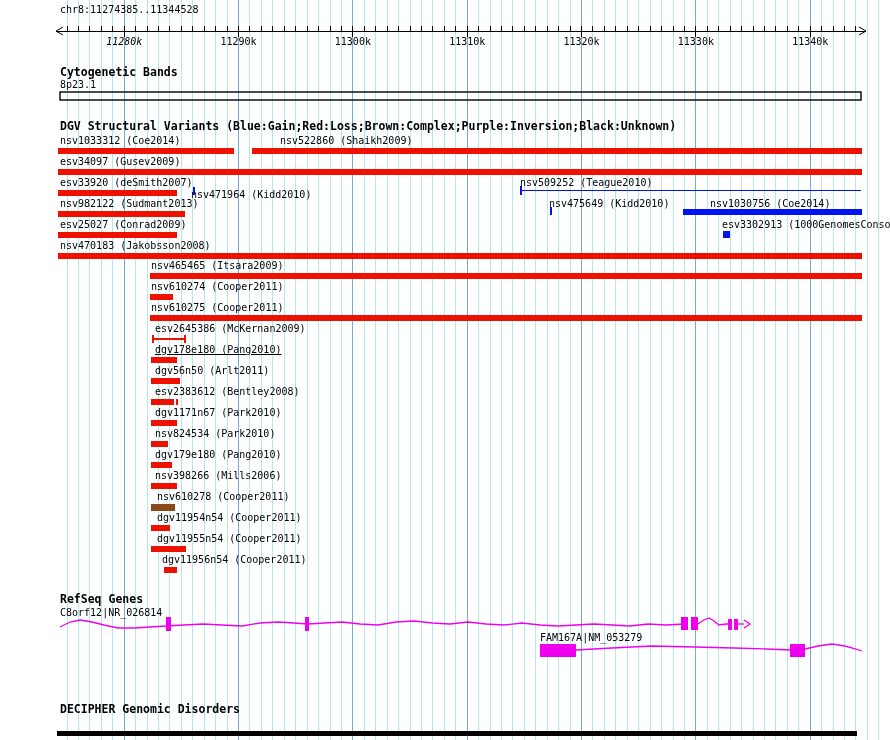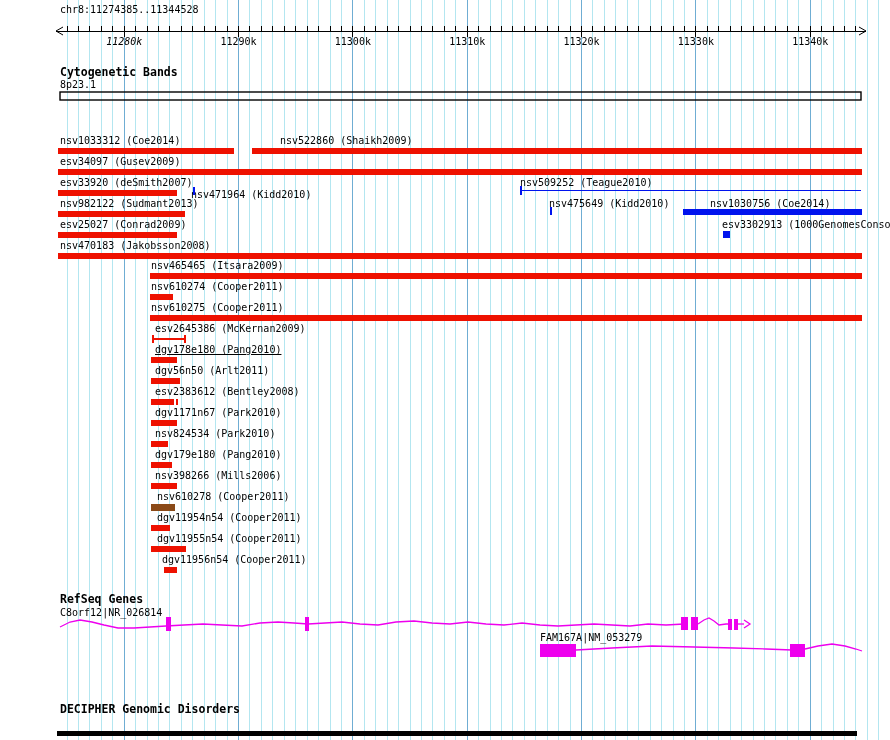--- a/index.html
+++ b/index.html
@@ -175,20 +175,21 @@
       <path d="M744,620 L750,624 L744,628" fill="none" stroke="#ee00ee" stroke-width="1.3"></path>
       <polyline points="576,650 612,648 652,646 694,647 734,648 766,649 792,650" fill="none" stroke="#ee00ee" stroke-width="1.3"></polyline>
       <polyline points="805,649 818,646 832,644 845,646 856,649 862,651" fill="none" stroke="#ee00ee" stroke-width="1.3"></polyline>
       <rect x="540" y="644" width="36" height="13" fill="#ee00ee"></rect>
       <rect x="790" y="644" width="15" height="13" fill="#ee00ee"></rect>
       <rect x="57" y="731" width="800" height="5" fill="#000000"></rect>
     </svg>
   <div class="lbl" style="left:60px;top:4px">chr8:11274385..11344528</div>
   <div class="hdr" style="left:60px;top:66px">Cytogenetic Bands</div>
   <div class="lbl" style="left:60px;top:79px">8p23.1</div>
+  <div class="hdr" style="left:60px;top:120px">DGV Structural Variants (Blue:Gain;Red:Loss;Brown:Complex;Purple:Inversion;Black:Unknown)</div>
   <div class="hdr" style="left:60px;top:593px">RefSeq Genes</div>
   <div class="hdr" style="left:60px;top:703px">DECIPHER Genomic Disorders</div>
 <div class="lbl tickl" style="left: 124.201px; top: 36px; font-style: italic;">11280k</div>
     <div class="lbl tickl" style="left: 238.539px; top: 36px;">11290k</div>
     <div class="lbl tickl" style="left: 352.876px; top: 36px;">11300k</div>
     <div class="lbl tickl" style="left: 467.214px; top: 36px;">11310k</div>
     <div class="lbl tickl" style="left: 581.552px; top: 36px;">11320k</div>
     <div class="lbl tickl" style="left: 695.89px; top: 36px;">11330k</div>
     <div class="lbl tickl" style="left: 810.228px; top: 36px;">11340k</div>
     <div class="lbl" style="left: 60px; top: 135px;">nsv1033312 (Coe2014)</div>

